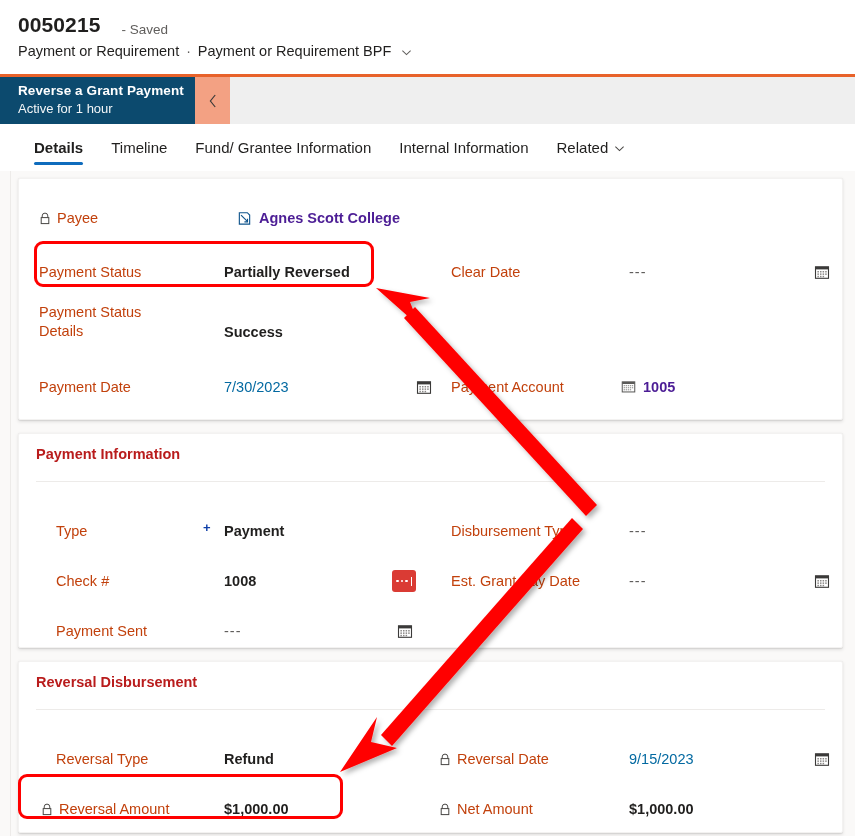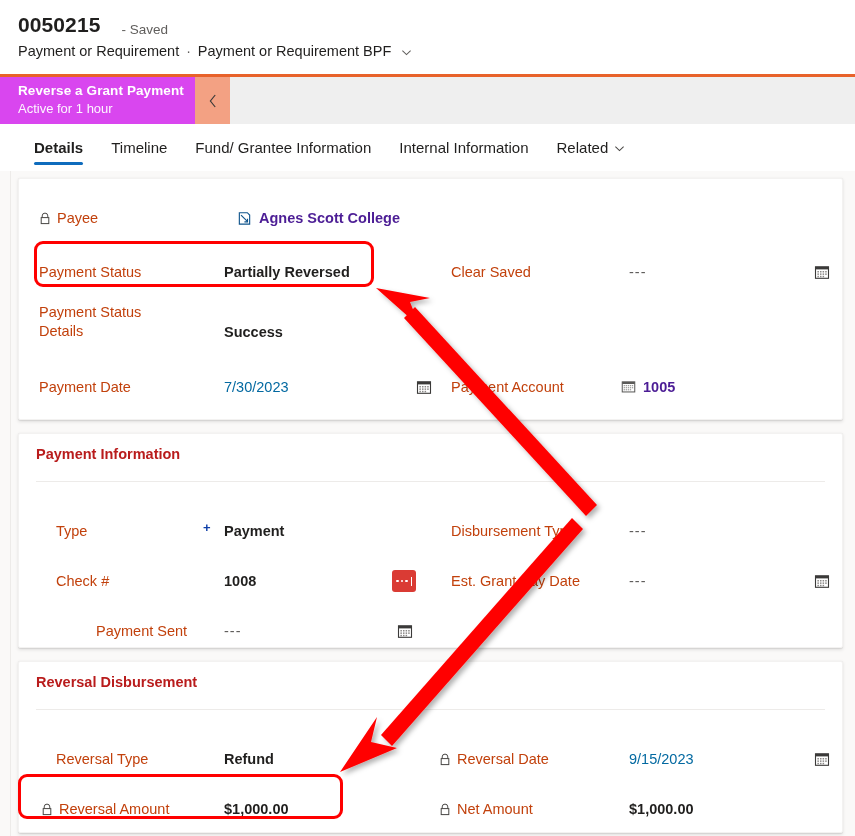--- a/index.html
+++ b/index.html
@@ -53,21 +53,21 @@
   
   .bpf-bar {
     position: absolute; left: 0; top: 74px;
     width: 855px; height: 50px;
     background: #efefef;
     border-top: 3px solid #e8622a;
   }
   .bpf-stage {
     position: absolute; left: 0; top: 0;
     width: 195px; height: 47px;
-    background: #d946ef;
+    background: #0c4a6e;
     color: #ffffff;
     padding: 5px 0 0 18px;
   }
   .bpf-stage-name {
     font-size: 13.5px; font-weight: 700; line-height: 18px;
     letter-spacing: .1px;
   }
   .bpf-stage-sub {
     font-size: 13px; font-weight: 400; line-height: 17px;
     opacity: .95;
@@ -347,21 +347,21 @@
         </div>
 
         <div class="field" style="left:20px; top:76px;">
           <span class="f-label">Payment Status</span>
         </div>
         <div class="field" style="left:205px; top:76px;">
           <span class="f-value">Partially Reversed</span>
         </div>
 
         <div class="field" style="left:432px; top:76px;">
-          <span class="f-label">Clear Saved</span>
+          <span class="f-label">Clear Date</span>
         </div>
         <div class="field" style="left:610px; top:76px;">
           <span class="f-value dashes">---</span>
         </div>
         <div class="field" style="left:792px; top:76px;">
           <span class="cal-btn">
             <svg width="16" height="16" viewBox="0 0 16 16">
                 <rect x="1.5" y="2.8" width="13" height="11.5" fill="none" stroke="#3b3a39" stroke-width="1.1"></rect>
                 <rect x="1.5" y="2.8" width="13" height="2.6" fill="#3b3a39"></rect>
                 <g fill="#8a8886">
@@ -514,21 +514,21 @@
                   <rect x="8.6" y="9.4" width="1.5" height="1.5"></rect>
                   <rect x="11.2" y="9.4" width="1.5" height="1.5"></rect>
                   <rect x="3.4" y="11.8" width="1.5" height="1.5"></rect>
                   <rect x="6" y="11.8" width="1.5" height="1.5"></rect>
                   <rect x="8.6" y="11.8" width="1.5" height="1.5"></rect>
                 </g>
               </svg>
           </span>
         </div>
 
-        <div class="field" style="left:37px; top:132px;margin-left:40px;">
+        <div class="field" style="left:37px; top:132px;">
           <span class="f-label">Payment Sent</span>
         </div>
         <div class="field" style="left:205px; top:132px;">
           <span class="f-value dashes">---</span>
         </div>
         <div class="field" style="left:375px; top:132px;">
           <span class="cal-btn">
             <svg width="16" height="16" viewBox="0 0 16 16">
                 <rect x="1.5" y="2.8" width="13" height="11.5" fill="none" stroke="#3b3a39" stroke-width="1.1"></rect>
                 <rect x="1.5" y="2.8" width="13" height="2.6" fill="#3b3a39"></rect>

